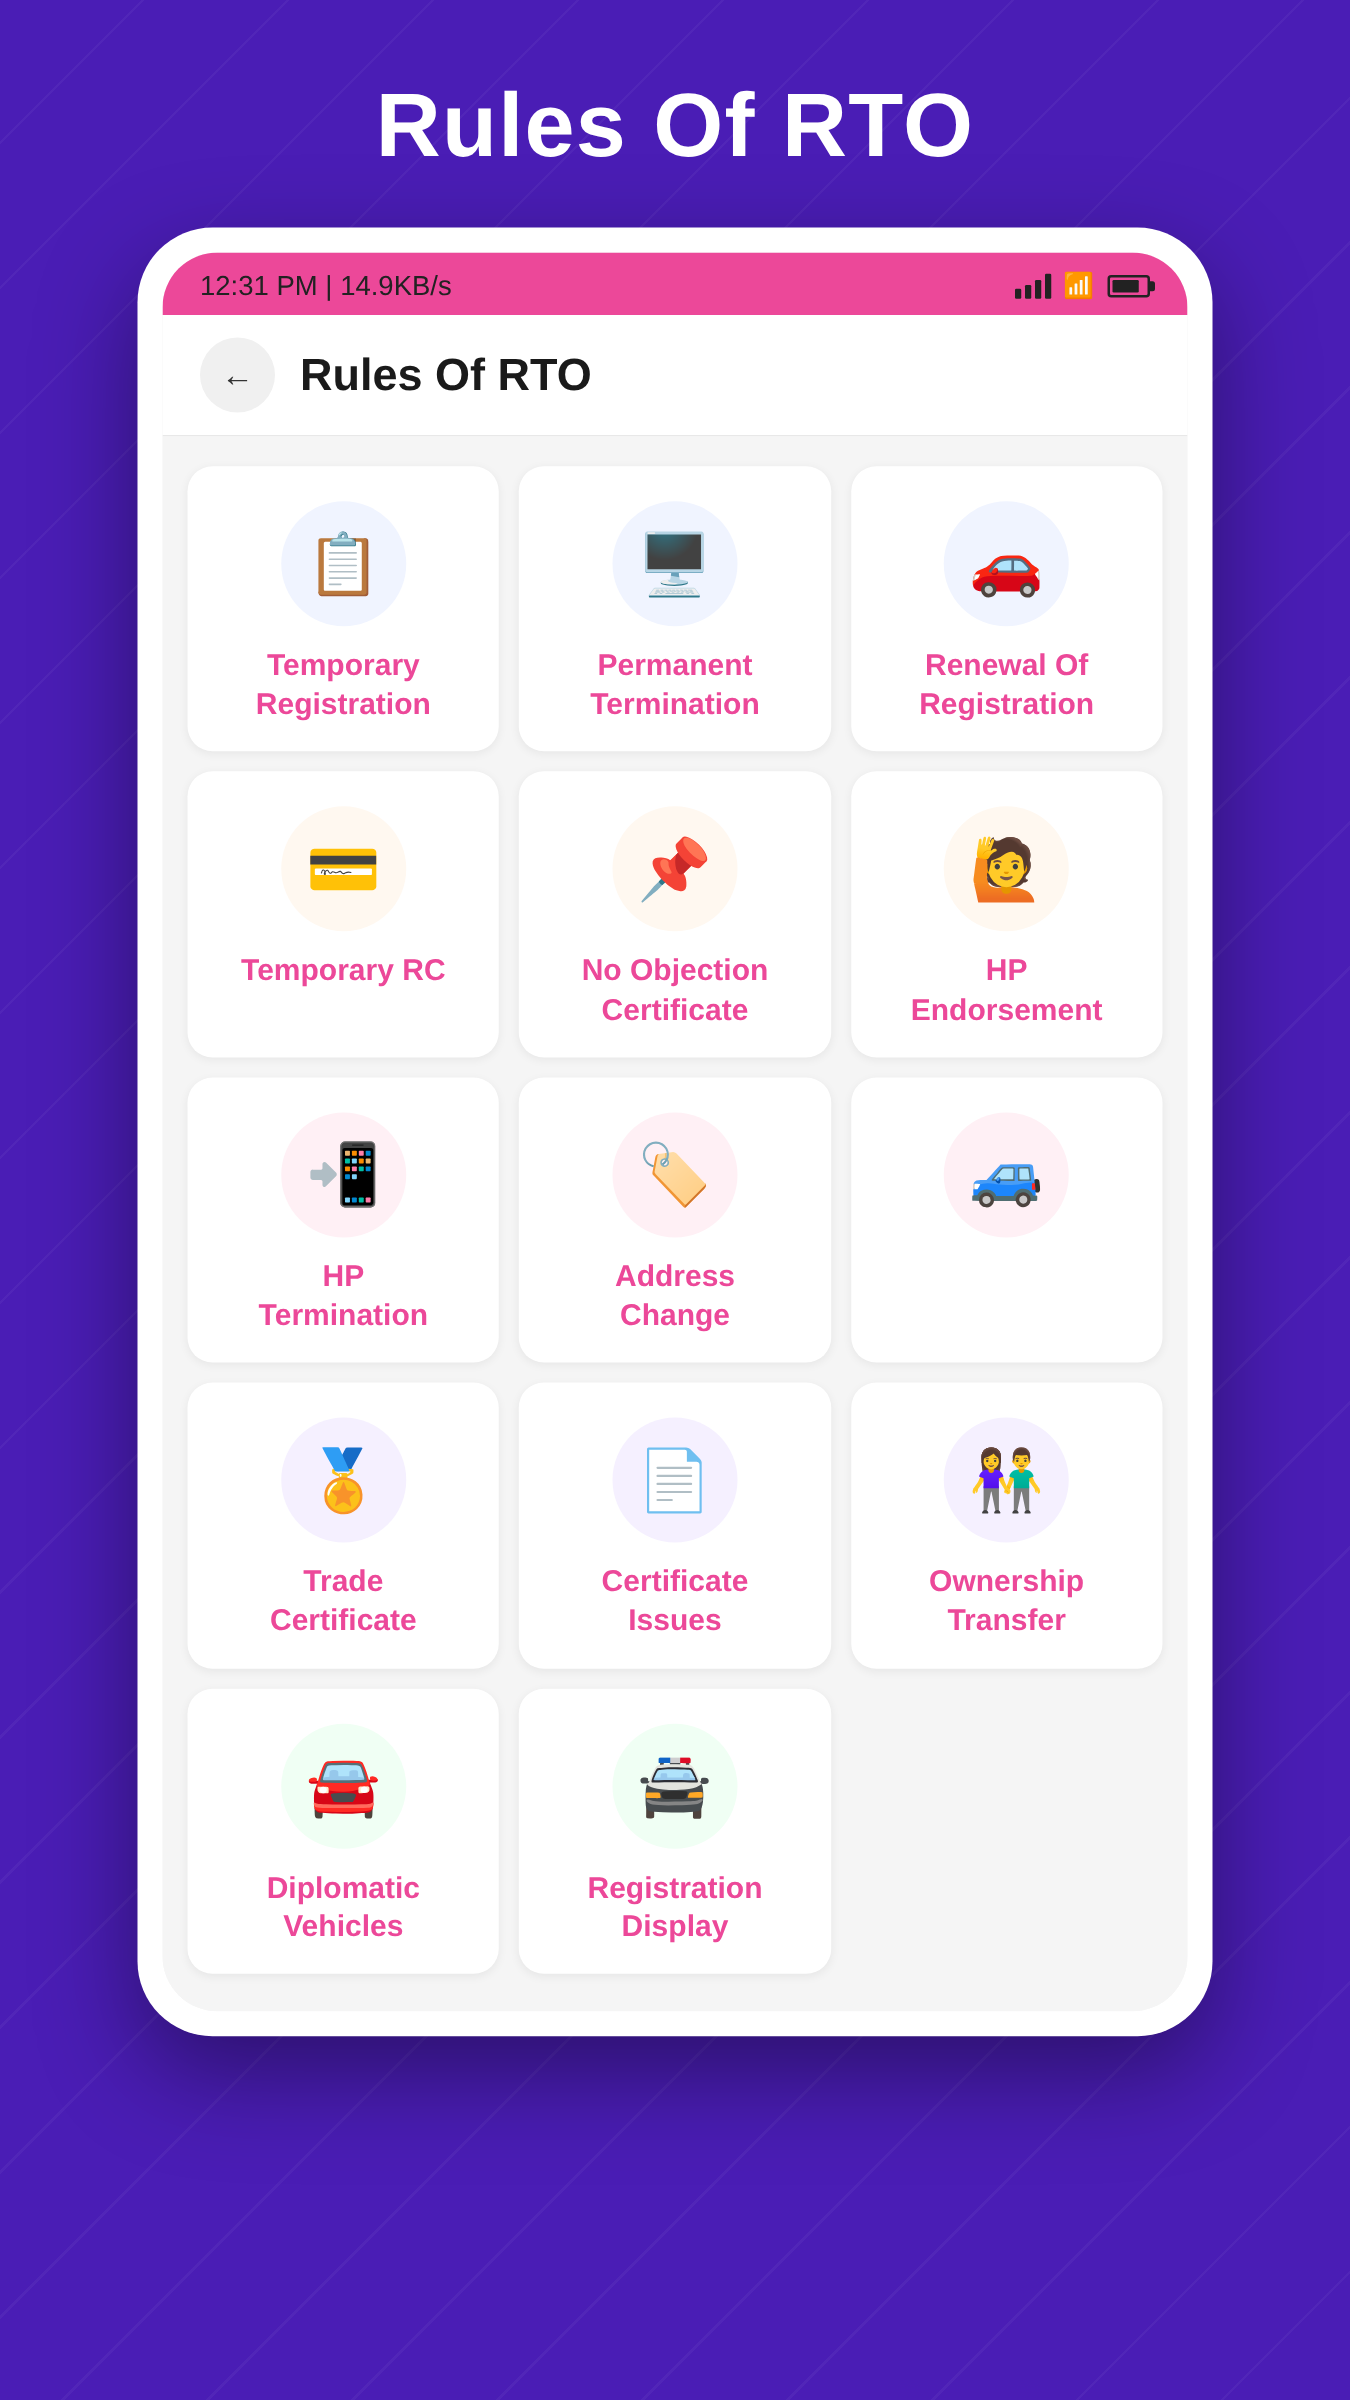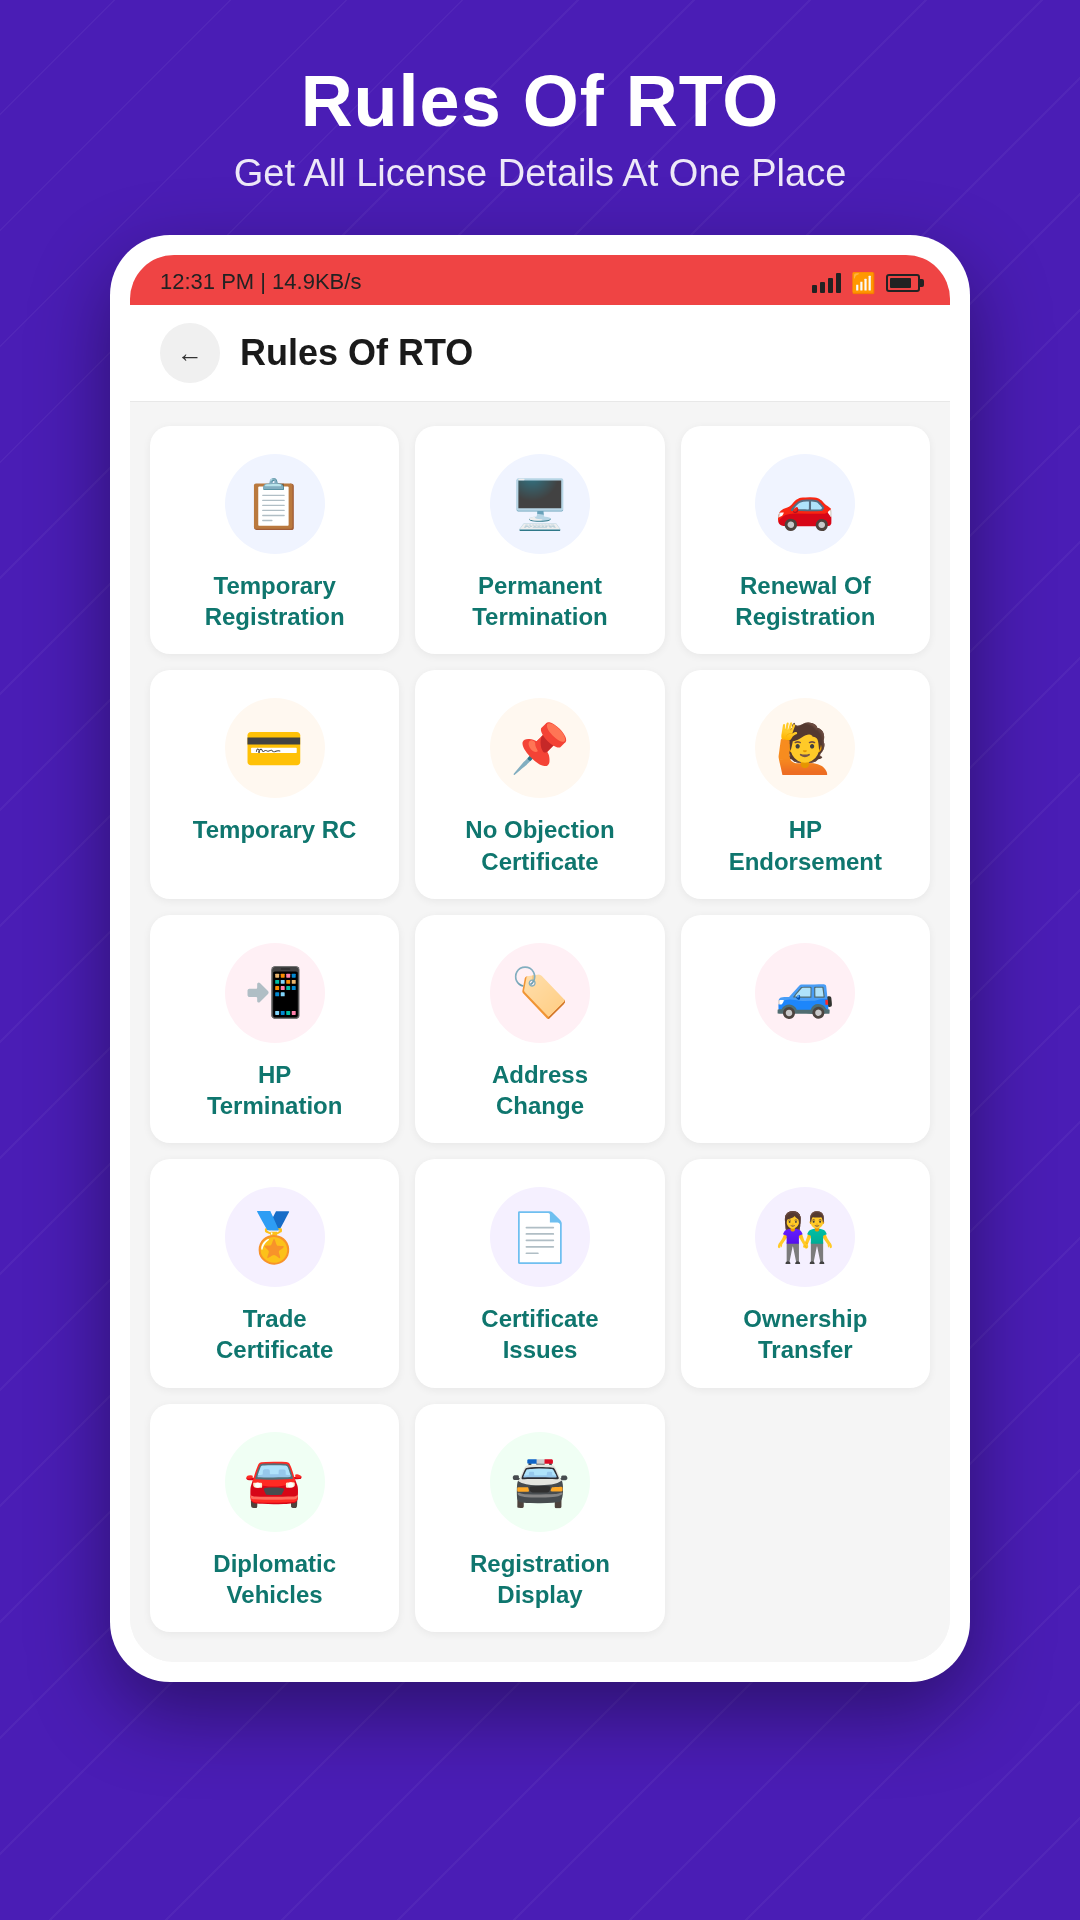--- a/index.html
+++ b/index.html
@@ -67,25 +67,25 @@
     }
 
     .phone-screen {
       background: #f5f5f5;
       border-radius: 44px;
       overflow: hidden;
     }
 
     
     .status-bar {
-      background: #ef4444;
+      background: #ec4899;
       padding: 14px 30px 10px;
       display: flex;
       justify-content: space-between;
-      align-items: flex-end;
+      align-items: flex-start;
     }
 
     .status-left {
       font-size: 22px;
       font-weight: 500;
       color: #222;
     }
 
     .status-right {
       display: flex;
@@ -208,31 +208,30 @@
       display: flex;
       align-items: center;
       justify-content: center;
       font-size: 48px;
       flex-shrink: 0;
     }
 
     .item-label {
       font-size: 24px;
       font-weight: 600;
-      color: #0f766e;
+      color: #ec4899;
       text-align: center;
       line-height: 1.3;
     }
   </style>
 </head>
 <body>
 
 <div class="header-section">
   <div class="header-title">Rules Of RTO</div>
-  <div class="header-subtitle">Get All License Details At One Place</div>
 </div>
 
 <div class="phone-mockup">
   <div class="phone-screen">
 
     <div class="status-bar">
       <div class="status-left">12:31 PM | 14.9KB/s</div>
       <div class="status-right">
         <div class="signal-bars">
           <span></span>

